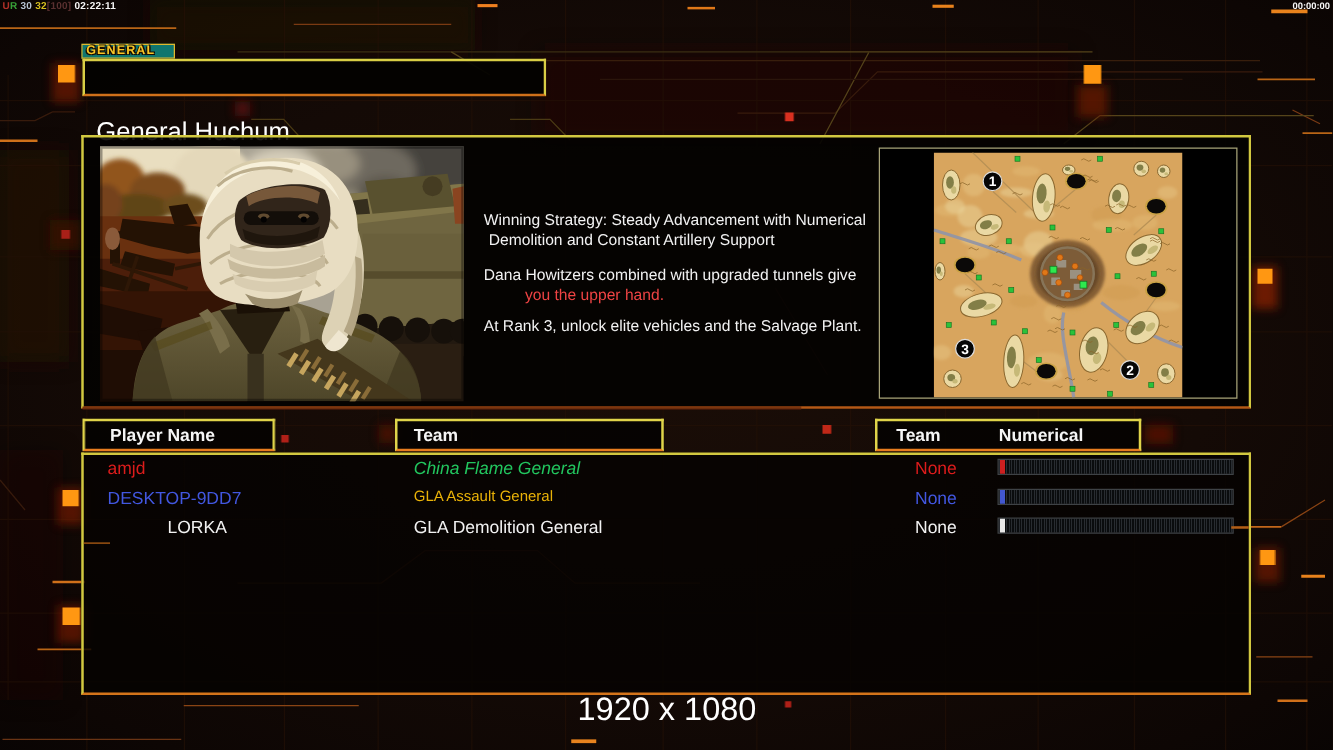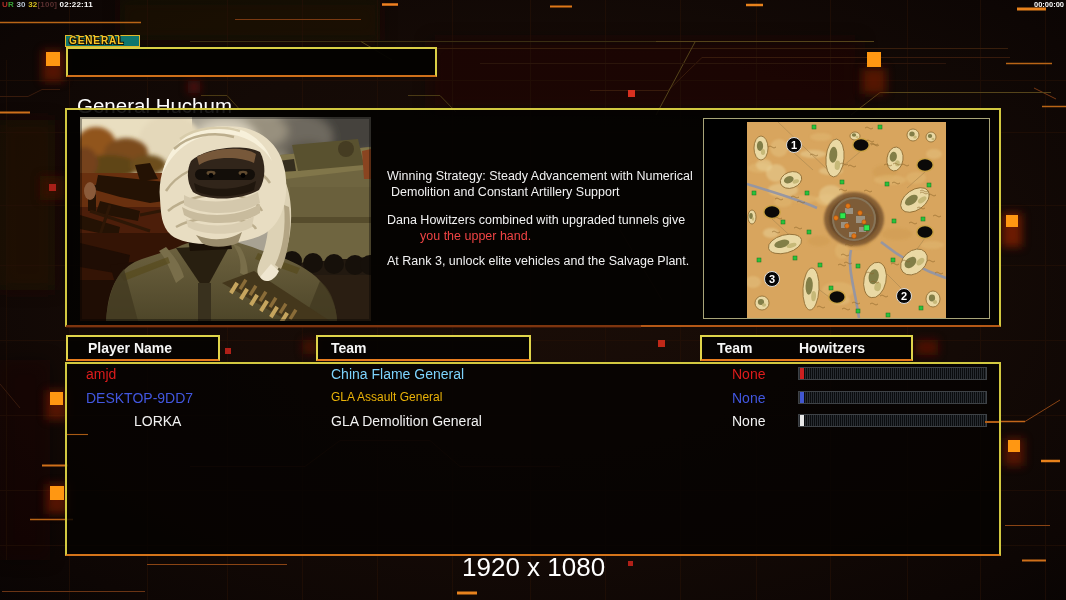--- a/index.html
+++ b/index.html
@@ -564,27 +564,27 @@
 <div class="abs" style="left:88px;top:340px;font-size:14px;font-weight:bold;color:#f5f5f5;text-align:center;">Player Name</div>
 
 <div class="abs" style="left:316px;top:335px;width:211px;height:22px;border:2px solid #e0d44a;border-bottom-color:#e87d1f;background:rgba(4,2,1,0.85);"></div>
 
 <div class="abs" style="left:331px;top:340px;font-size:14px;font-weight:bold;color:#f5f5f5;">Team</div>
 
 <div class="abs" style="left:700px;top:335px;width:209px;height:22px;border:2px solid #e0d44a;border-bottom-color:#e87d1f;background:rgba(4,2,1,0.85);"></div>
 
 <div class="abs" style="left:717px;top:340px;font-size:14px;font-weight:bold;color:#f5f5f5;">Team</div>
 
-<div class="abs" style="left:799px;top:340px;font-size:14px;font-weight:bold;color:#f5f5f5;">Howitzers</div>
+<div class="abs" style="left:799px;top:340px;font-size:14px;font-weight:bold;color:#f5f5f5;">Numerical</div>
 
 <div class="abs" style="left:65px;top:362px;width:932px;height:190px;border:2px solid #d2c840;border-bottom-color:#d4741a;background:rgba(5,3,1,0.82);"></div>
 
 <div class="abs" style="left:86px;top:366px;font-size:14px;color:#dc1c1c;">amjd</div>
 
-<div class="abs" style="left:331px;top:366px;font-size:14px;color:#7dd3fc;">China Flame General</div>
+<div class="abs" style="left:331px;top:366px;font-size:14px;color:#22c55e;font-style:italic;">China Flame General</div>
 
 <div class="abs" style="left:732px;top:366px;font-size:14px;color:#dc1c1c;">None</div>
 
 <div class="abs" style="left:798px;top:367px;width:187px;height:11px;border:1px solid #3e4246;background:repeating-linear-gradient(90deg,#282c31 0px,#282c31 1px,#0a0c0e 1px,#0a0c0e 2px);">
  <div class="abs" style="left:1px;top:0;width:4px;height:11px;background:#cc2020;"></div>
 </div>
 
 <div class="abs" style="left:86px;top:389.5px;font-size:14px;color:#4257e0;">DESKTOP-9DD7</div>
 
 <div class="abs" style="left:331px;top:389.5px;font-size:12px;color:#eab308;">GLA Assault General</div>

